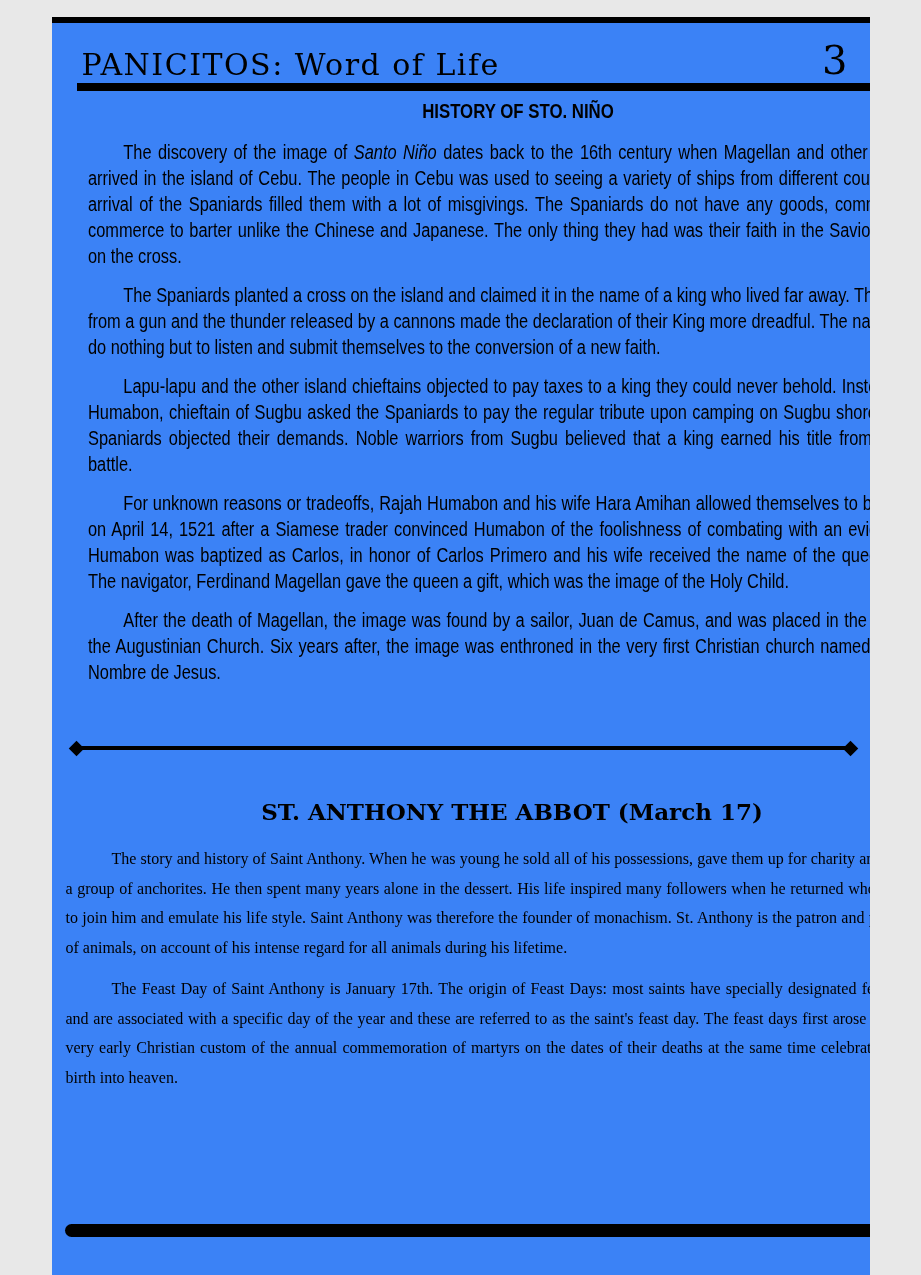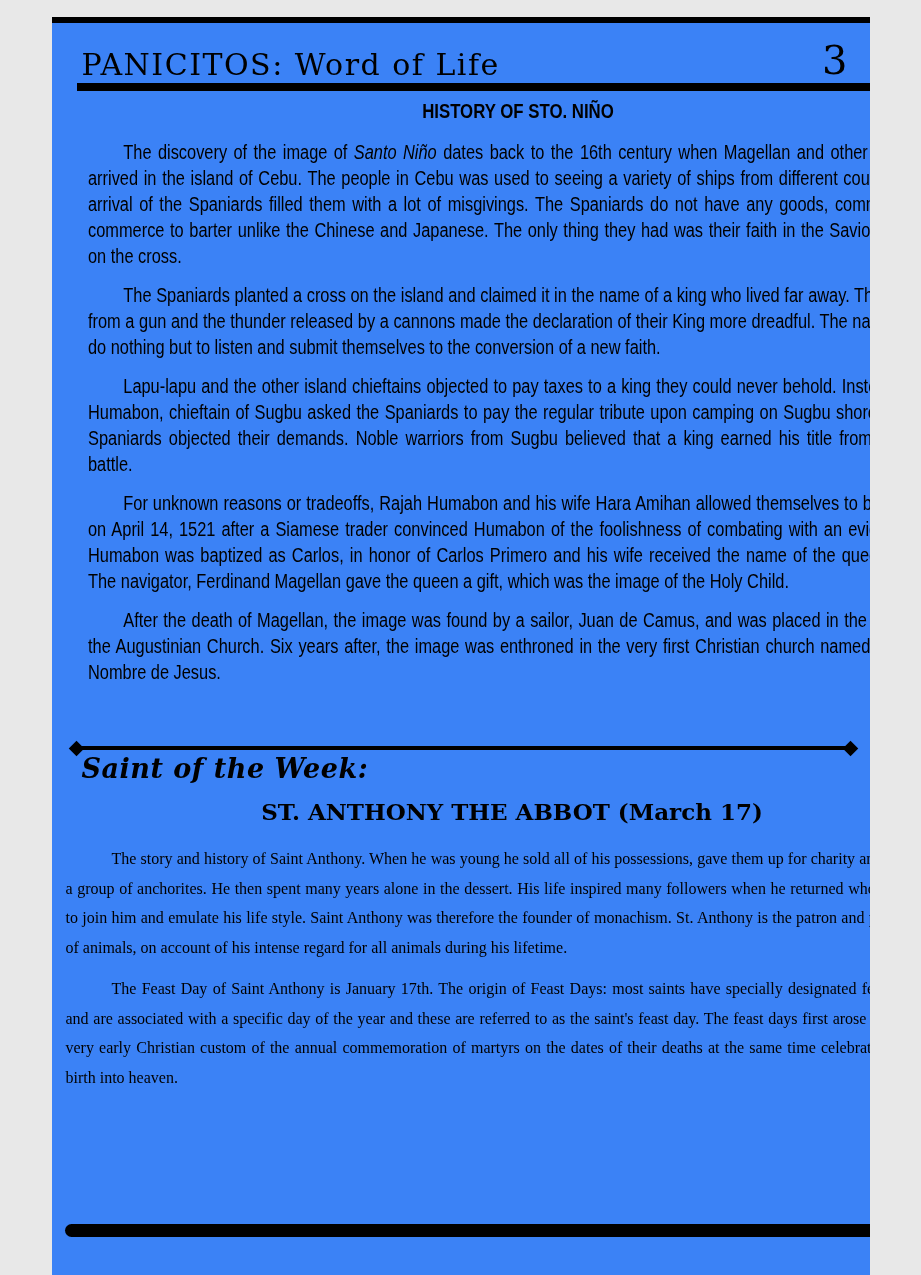--- a/index.html
+++ b/index.html
@@ -129,21 +129,20 @@
       <p>After the death of Magellan, the image was found by a sailor, Juan de Camus, and was placed in the custody of the Augustinian Church. Six years after, the image was enthroned in the very first Christian church named Santisimo Nombre de Jesus.</p>
     </div>
   </section>
 
   <div class="divider">
     <span class="diamond"></span>
     <span class="line"></span>
     <span class="diamond"></span>
   </div>
 
-  <div class="saint-label">Saint of the Week:</div>
   <h2 class="saint-title">ST. ANTHONY THE ABBOT (March 17)</h2>
 
   <section class="saint-body">
     <p>The story and history of Saint Anthony. When he was young he sold all of his possessions, gave them up for charity and joined a group of anchorites. He then spent many years alone in the dessert. His life inspired many followers when he returned who wanted to join him and emulate his life style. Saint Anthony was therefore the founder of monachism. St. Anthony is the patron and protector of animals, on account of his intense regard for all animals during his lifetime.</p>
     <p>The Feast Day of Saint Anthony is January 17th. The origin of Feast Days: most saints have specially designated feast days and are associated with a specific day of the year and these are referred to as the saint's feast day. The feast days first arose from the very early Christian custom of the annual commemoration of martyrs on the dates of their deaths at the same time celebrating their birth into heaven.</p>
   </section>
 
   <div class="bottom-bar"></div>
 
 </div>

